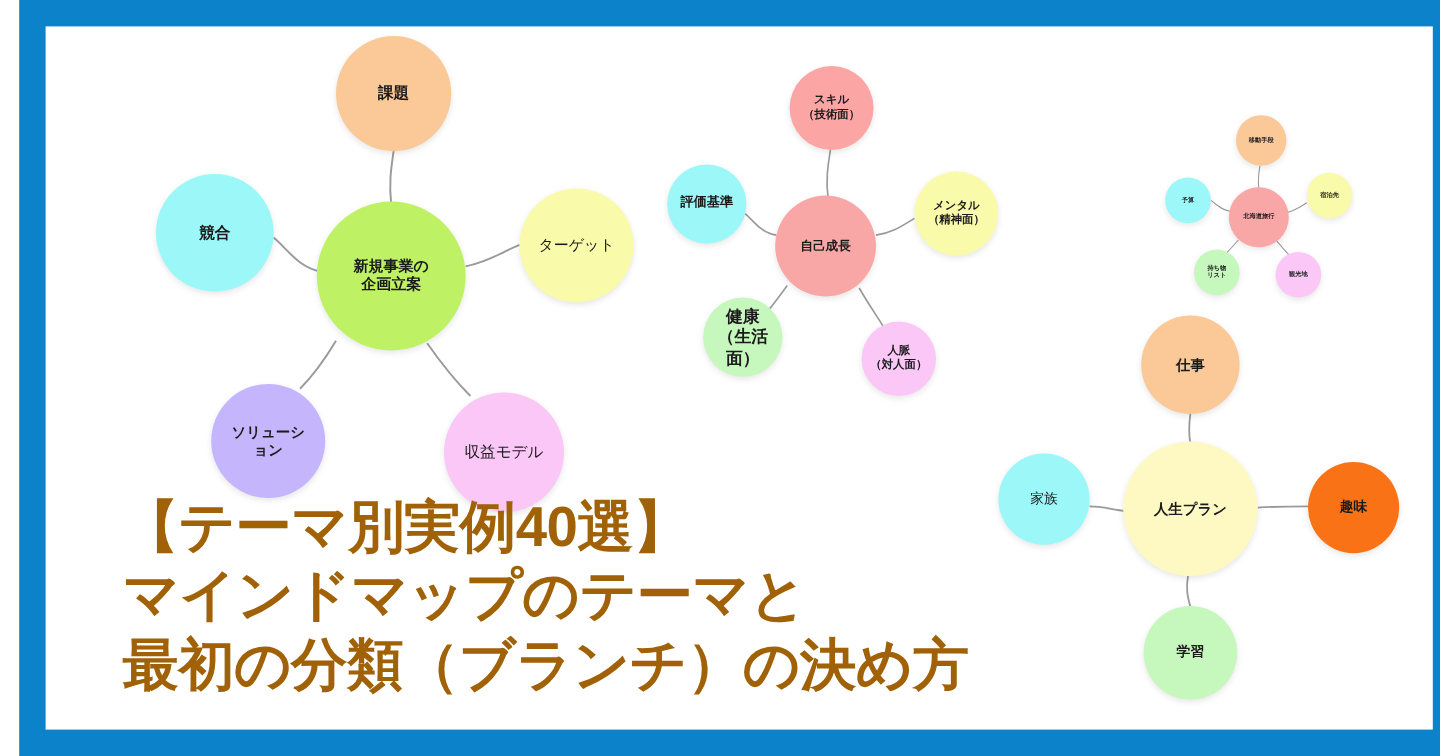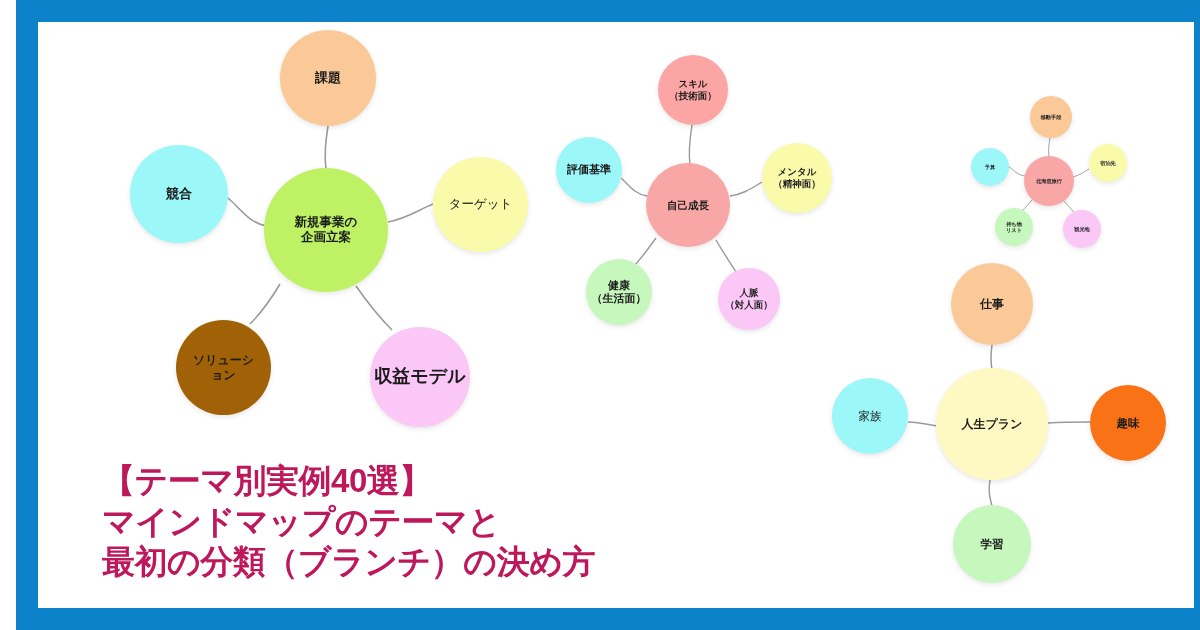--- a/index.html
+++ b/index.html
@@ -41,29 +41,29 @@
     white-space: pre-line;
     padding: 2px;
   }
   
   #map1 { left: 70px; top: 0px; width: 430px; height: 400px; }
   #map1 .n-center { width: 124px; height: 124px; left: 156px; top: 146px; font-size: 12.5px; font-weight: 700; }
   #map1 .n-top    { width: 96px;  height: 96px;  left: 172px; top: 8px;   font-size: 13px; font-weight: 700; }
   #map1 .n-left   { width: 98px;  height: 98px;  left: 22px;  top: 123px; font-size: 13px; font-weight: 700; }
   #map1 .n-right  { width: 95px;  height: 95px;  left: 325px; top: 135px; font-size: 12.5px; font-weight: 400; }
   #map1 .n-bl     { width: 95px;  height: 95px;  left: 68px;  top: 298px; font-size: 12px; font-weight: 700; }
-  #map1 .n-br     { width: 100px; height: 100px; left: 262px; top: 305px; font-size: 18px; font-weight: 700; }
+  #map1 .n-br     { width: 100px; height: 100px; left: 262px; top: 305px; font-size: 13px; font-weight: 400; }
 
   
   #map2 { left: 490px; top: 10px; width: 320px; height: 300px; }
   #map2 .n-center { width: 84px; height: 84px; left: 118px; top: 131px; font-size: 10.5px; font-weight: 700; }
   #map2 .n-top    { width: 70px; height: 70px; left: 130px; top: 23px;  font-size: 9.5px;  font-weight: 700; }
   #map2 .n-left   { width: 66px; height: 66px; left: 28px;  top: 105px; font-size: 11px;  font-weight: 700; }
   #map2 .n-right  { width: 70px; height: 70px; left: 234px; top: 111px; font-size: 9.5px;  font-weight: 700; }
-  #map2 .n-bl     { width: 66px; height: 66px; left: 58px;  top: 227px; font-size: 11px;  font-weight: 700; }
+  #map2 .n-bl     { width: 66px; height: 66px; left: 58px;  top: 216px; font-size: 14px;  font-weight: 700; }
   #map2 .n-br     { width: 62px; height: 62px; left: 190px; top: 236px; font-size: 9.5px;  font-weight: 700; }
 
   
   #map3 { left: 908px; top: 28px; width: 200px; height: 180px; }
   #map3 .n-center { width: 50px; height: 50px; left: 78px;  top: 106px; font-size: 5.2px; font-weight: 700; }
   #map3 .n-top    { width: 42px; height: 42px; left: 84px;  top: 46px;  font-size: 5.2px; font-weight: 700; }
   #map3 .n-left   { width: 38px; height: 38px; left: 25px;  top: 98px;  font-size: 5.2px; font-weight: 700; }
   #map3 .n-right  { width: 38px; height: 38px; left: 143px; top: 94px;  font-size: 5.2px; font-weight: 700; }
   #map3 .n-bl     { width: 38px; height: 38px; left: 49px;  top: 158px; font-size: 5.2px; font-weight: 700; }
   #map3 .n-br     { width: 38px; height: 38px; left: 117px; top: 160px; font-size: 5.2px; font-weight: 700; }
@@ -79,23 +79,23 @@
   
   #title {
     position: absolute;
     left: 64px;
     bottom: 26px;
     z-index: 10;
   }
   #title .tline {
     font-family: "Liberation Sans", "DejaVu Sans", sans-serif;
     font-weight: 700;
-    font-size: 33px;
+    font-size: 47px;
     line-height: 1.22;
-    color: #be185d;
+    color: #a16207;
     letter-spacing: -0.5px;
     white-space: nowrap;
   }
 </style>
 </head>
 <body>
 
 <div id="frame">
   <div id="canvas">
 
@@ -103,21 +103,21 @@
       <svg class="edges" viewBox="0 0 430 400">
         <path d="M218 148 C 216 130 218 118 220 104" stroke="#9a9a9a" stroke-width="1.6" fill="none"></path>
         <path d="M158 204 C 140 200 132 186 120 176" stroke="#9a9a9a" stroke-width="1.6" fill="none"></path>
         <path d="M280 200 C 300 196 310 188 325 182" stroke="#9a9a9a" stroke-width="1.6" fill="none"></path>
         <path d="M172 262 C 160 282 152 292 142 302" stroke="#9a9a9a" stroke-width="1.6" fill="none"></path>
         <path d="M248 264 C 262 284 272 296 284 308" stroke="#9a9a9a" stroke-width="1.6" fill="none"></path>
       </svg>
       <div class="node n-top" style="background:#fac997">課題</div>
       <div class="node n-left" style="background:#9cf7f9">競合</div>
       <div class="node n-right" style="background:#fafaab">ターゲット</div>
-      <div class="node n-bl" style="background:#a16207">ソリューシ
+      <div class="node n-bl" style="background:#c4b5fd">ソリューシ
 ョン</div>
       <div class="node n-br" style="background:#fac7f7">収益モデル</div>
       <div class="node n-center" style="background:#bef264">新規事業の
 企画立案</div>
     </div>
 
     <div class="map" id="map2">
       <svg class="edges" viewBox="0 0 320 300">
         <path d="M162 132 C 160 118 162 106 164 93" stroke="#9a9a9a" stroke-width="1.4" fill="none"></path>
         <path d="M119 164 C 106 162 100 152 93 146" stroke="#9a9a9a" stroke-width="1.4" fill="none"></path>

